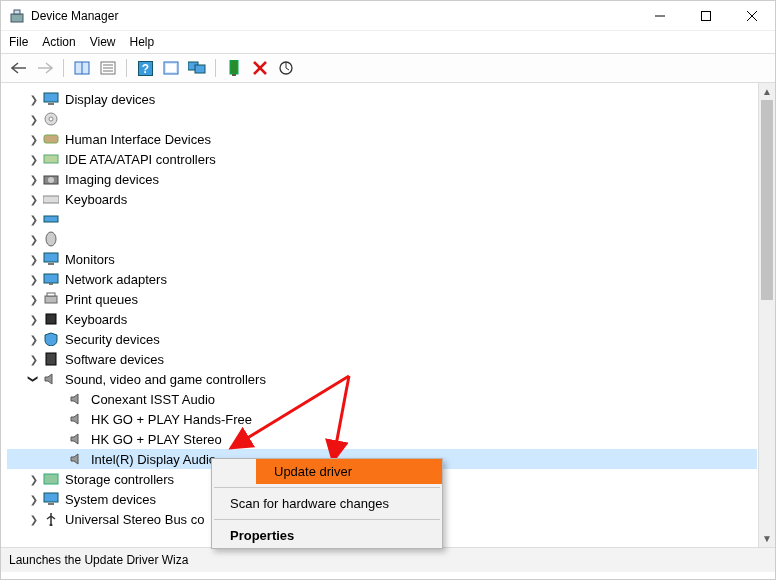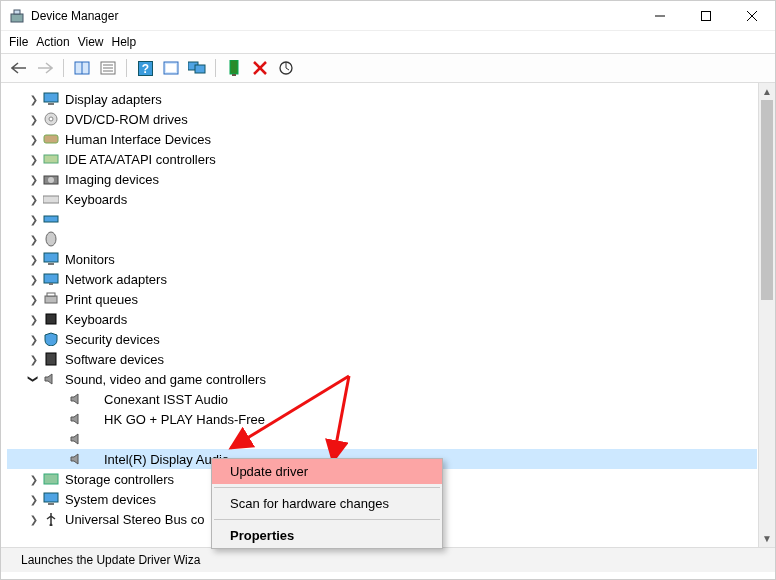--- a/index.html
+++ b/index.html
@@ -25,21 +25,21 @@
   .titlebar .app-icon { width: 16px; height: 16px; margin-right: 6px; }
   .titlebar .title { font-size: 12px; color: #000; flex: none; text-align: center; }
   .titlebar .spacer { flex: 1; }
   .winbtn {
     width: 46px; height: 30px;
     display: flex; align-items: center; justify-content: center;
     color: #000;
   }
   .menubar {
     display: flex;
-    gap: 8px;
+    gap: 14px;
     padding: 4px 8px;
     border-bottom: 1px solid #ddd;
     font-size: 12px;
     background: #fff;
   }
   .menubar .menu { cursor: default; }
   .toolbar {
     display: flex;
     align-items: center;
     gap: 2px;
@@ -65,21 +65,21 @@
     padding-top: 4px;
     font-size: 13px;
   }
   .row {
     display: flex;
     align-items: center;
     height: 20px;
     padding-left: 20px;
     white-space: nowrap;
   }
-  .row.sub { padding-left: 62px; gap: 13px; }
+  .row.sub { padding-left: 62px; }
   .row.sel {
     background: #cde8ff;
   }
   .chev {
     width: 14px; height: 14px; margin-right: 2px;
     display: inline-flex; align-items: center; justify-content: center;
     color: #5b5b5b;
     font-size: 10px;
   }
   .dev-icon {
@@ -91,39 +91,39 @@
     background: #f0f0f0; border-left: 1px solid #ddd;
     display: flex; flex-direction: column;
   }
   .scroll .arr { height: 17px; display: flex; align-items:center; justify-content:center; color:#606060; font-size:10px; }
   .scroll .track { flex:1; position: relative; }
   .scroll .thumb { position:absolute; left:2px; right:2px; top:0; height:200px; background:#c2c2c2; }
   .statusbar {
     height: 24px;
     display: flex;
     align-items: center;
-    padding: 0 20px;
+    padding: 0 8px;
     background: #f3f3f3;
     font-size: 12px;
   }
   .ctxmenu {
     position: absolute;
     left: 210px; top: 457px;
     width: 232px;
     background: #f2f2f2;
     border: 1px solid #b6b6b6;
     box-shadow: 3px 3px 6px rgba(0,0,0,0.25);
     z-index: 50;
     font-size: 13px;
   }
   .ctxmenu .mi {
     padding: 5px 18px;
     cursor: default;
   }
-  .ctxmenu .mi.hl { background: #fca5a5; }
+  .ctxmenu .mi.hl { background: #f97316; margin-left: 44px; }
   .ctxmenu .sep { height:1px; background:#c8c8c8; margin:3px 2px; }
   .ctxmenu .mi.bold { font-weight: bold; }
   .annot { position:absolute; z-index:40; pointer-events:none; }
 </style>
 </head>
 <body>
 
 <div class="titlebar">
   <span class="app-icon">
     <svg viewBox="0 0 16 16">
@@ -228,31 +228,30 @@
   <div class="tree">
 
     <div class="row">
         <span class="chev">❯</span>
         <span class="dev-icon">
           <svg width="16" height="14">
             <rect x="1" y="1" width="14" height="9" fill="#4fa3e3" stroke="#156"></rect>
             <rect x="5" y="11" width="6" height="2" fill="#777"></rect>
           </svg>
         </span>
-        <span>Display adapters</span>
+        <span>Display devices</span>
       </div>
     <div class="row">
         <span class="chev">❯</span>
         <span class="dev-icon">
           <svg width="16" height="14">
             <circle cx="8" cy="7" r="6" fill="#ddd" stroke="#888"></circle>
             <circle cx="8" cy="7" r="2" fill="#fff" stroke="#888"></circle>
           </svg>
         </span>
-        <span>DVD/CD-ROM drives</span>
       </div>
     <div class="row">
         <span class="chev">❯</span>
         <span class="dev-icon">
           <svg width="16" height="14">
             <rect x="1" y="3" width="14" height="8" rx="2" fill="#c8a97a" stroke="#7a5"></rect>
           </svg>
         </span>
         <span>Human Interface Devices</span>
       </div>
@@ -383,20 +382,21 @@
           </svg>
         </span>
         <span>HK GO + PLAY Hands-Free</span>
       </div>
     <div class="row sub">
         <span class="dev-icon">
           <svg width="14" height="14">
             <path d="M1 5 H4 L8 2 V12 L4 9 H1 Z" fill="#999" stroke="#555"></path>
           </svg>
         </span>
+        <span>HK GO + PLAY Stereo</span>
       </div>
     <div class="row sub sel">
         <span class="dev-icon">
           <svg width="14" height="14">
             <path d="M1 5 H4 L8 2 V12 L4 9 H1 Z" fill="#999" stroke="#555"></path>
           </svg>
         </span>
         <span>Intel(R) Display Audio</span>
       </div>
 

